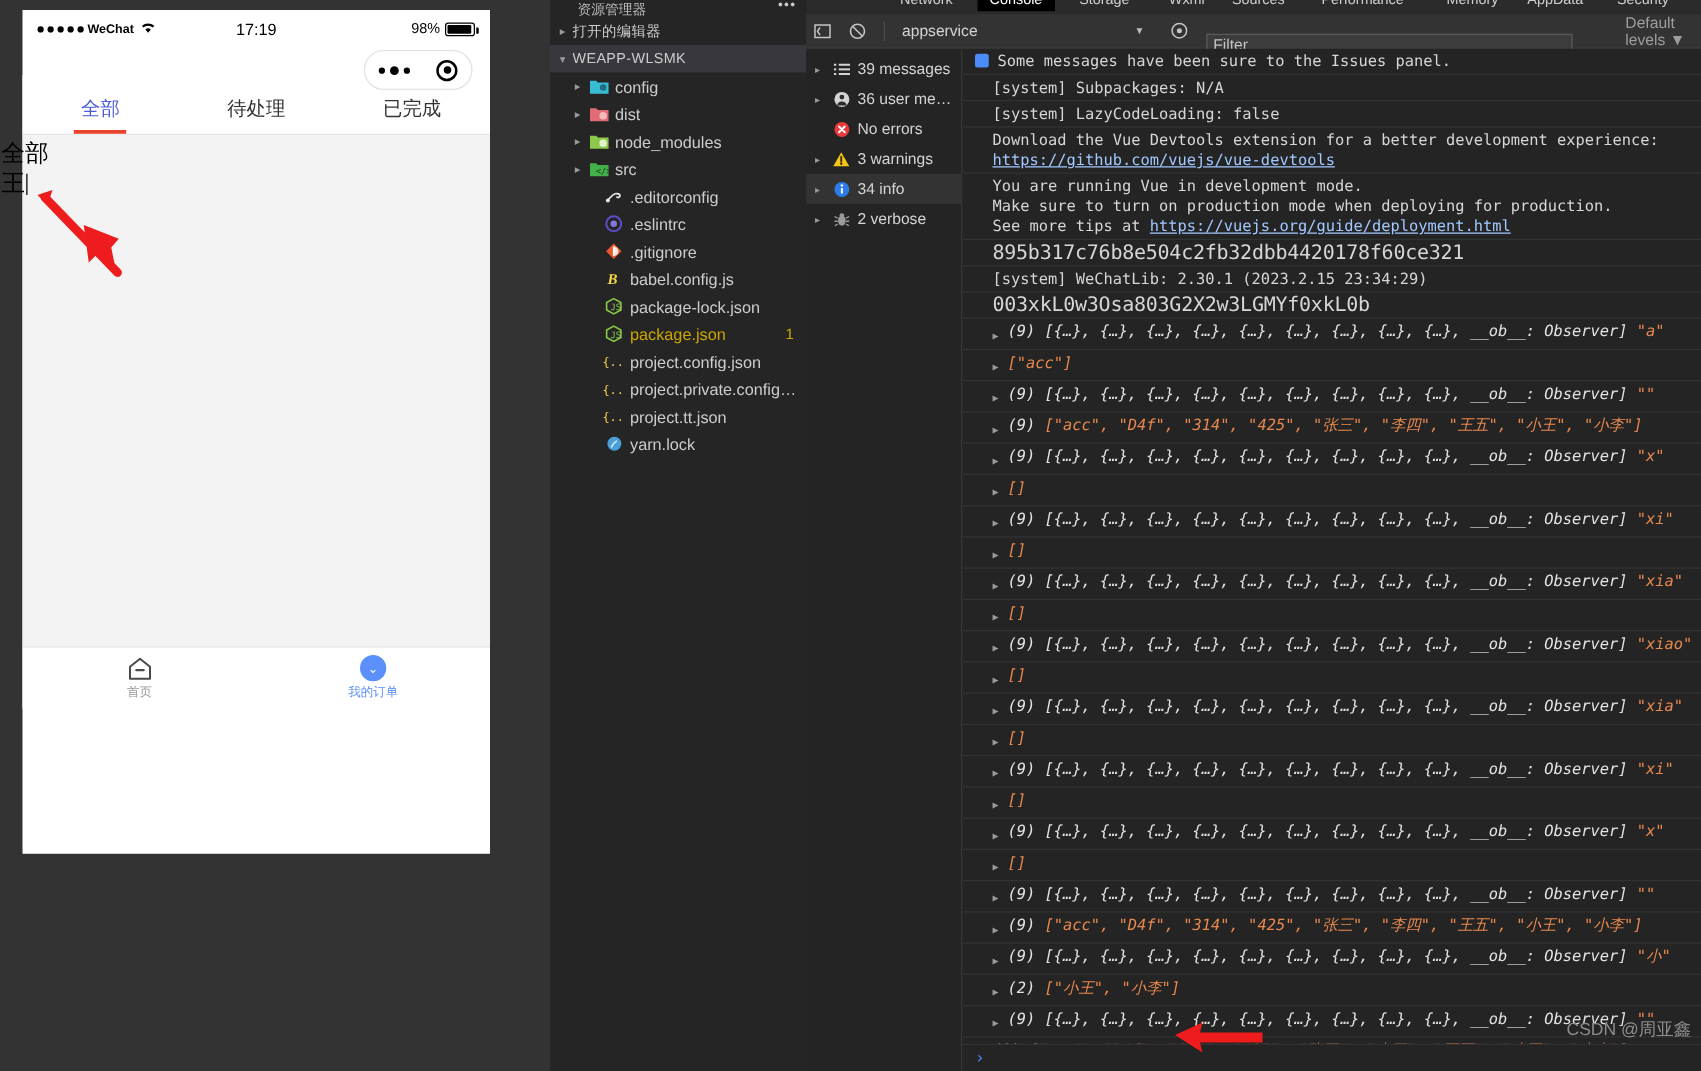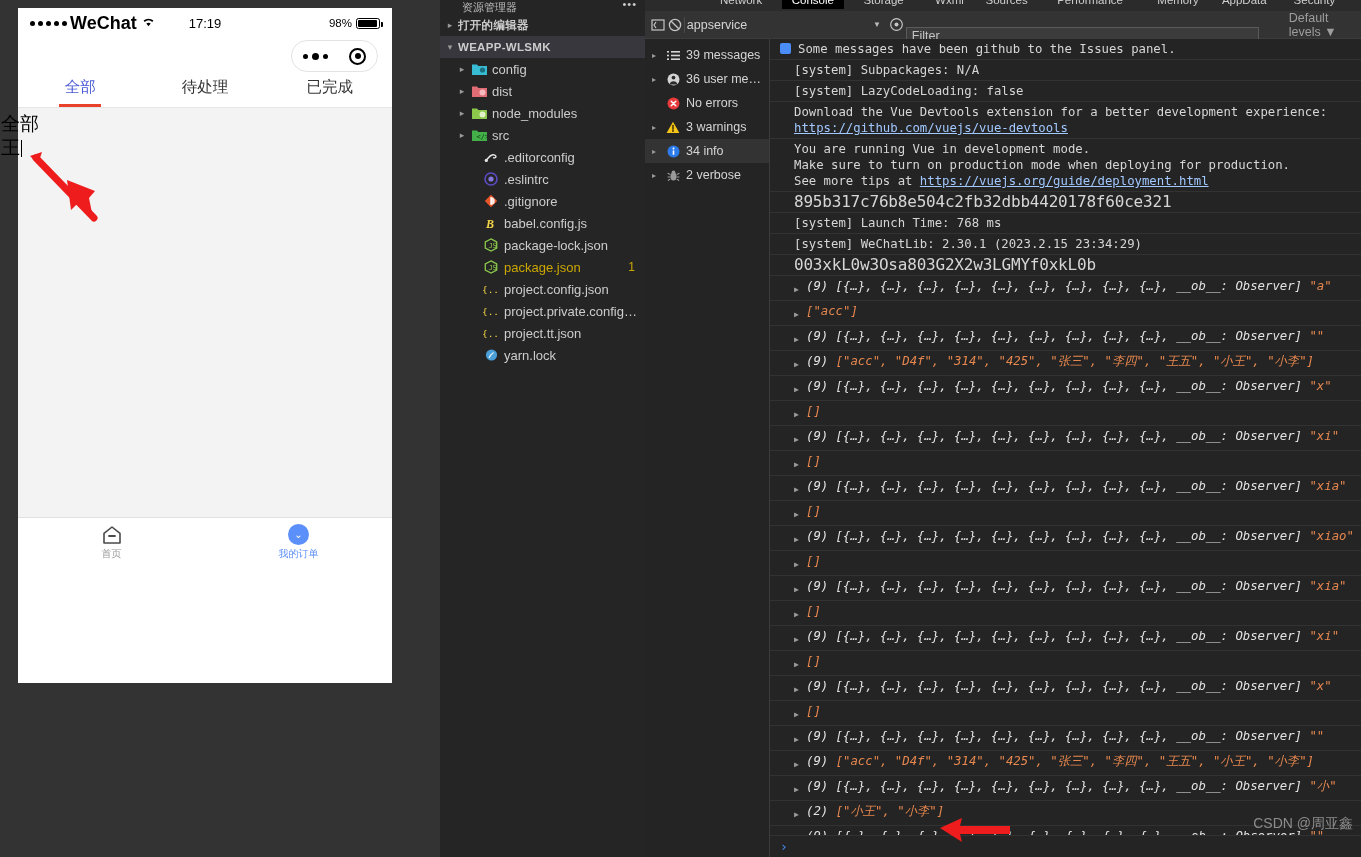--- a/index.html
+++ b/index.html
@@ -6,21 +6,21 @@
   html,body { width:1361px; height:857px; overflow:hidden; background:#2b2b2b;
     font-family:"Liberation Sans", sans-serif; }
   #root { position:relative; width:1361px; height:857px; background:#2b2b2b; }
 
   
   #sim-pane { position:absolute; left:0; top:0; width:440px; height:857px; background:#333333; }
   #phone { position:absolute; left:18px; top:8px; width:374px; height:675px; background:#ffffff; }
 
   #statusbar { height:30px; display:flex; align-items:center; padding:0 12px;
     font-size:13px; color:#000; position:relative; }
-  #sb-left { display:flex; align-items:center; gap:3px; font-size:18px; font-weight:600; }
+  #sb-left { display:flex; align-items:center; gap:3px; font-size:10px; font-weight:600; }
   .sb-dot { width:5px;height:5px;border-radius:50%;background:#000;display:inline-block; }
   #sb-wifi { margin-left:2px; font-size:12px; }
   #sb-time { position:absolute; left:0; right:0; text-align:center; font-size:13px; font-weight:500; pointer-events:none;}
   #sb-right { margin-left:auto; display:flex; align-items:center; gap:4px; font-size:11.5px; }
   #battery { width:24px;height:11px;border:1.4px solid #000;border-radius:2.5px;position:relative; padding:1px;}
   #battery::after{content:"";position:absolute;right:-3.5px;top:3px;width:2px;height:5px;background:#000;border-radius:0 1px 1px 0;}
   #battery i{display:block;height:100%;width:95%;background:#000;border-radius:1px;}
 
   #capsule { position:absolute; right:14px; top:32px; width:87px; height:32px;
     border:1px solid #e3e3e3; border-radius:16px; background:#fff;
@@ -60,33 +60,33 @@
   #explorer { position:absolute; left:440px; top:0; width:205px; height:857px;
     background:#252526; color:#cccccc; font-size:13px; }
   #exp-header { height:14px; overflow:hidden; position:relative; padding-left:22px;
     color:#bbbbbb; font-size:11px; }
   #exp-header .ell { position:absolute; right:8px; top:-2px; letter-spacing:1px; color:#ccc;}
   .exp-row { height:22px; display:flex; align-items:center; cursor:default; padding-right:6px; }
   .exp-row.sel { background:#37373d; }
   .tw { width:16px; text-align:center; color:#9a9a9a; font-size:9px; flex:0 0 16px; }
   .tw.empty { visibility:hidden; }
   .exp-label { font-size:13px; color:#cccccc; white-space:nowrap; overflow:hidden; text-overflow:ellipsis;}
-  .exp-label.bold { font-weight:700; font-size:11.5px; letter-spacing:.3px;}
+  .exp-label.bold { font-weight:400; font-size:11.5px; letter-spacing:.3px;}
   .fico { width:18px; flex:0 0 18px; display:inline-flex; align-items:center; justify-content:center;
      margin-right:4px; font-size:12px; }
   .badge-num { margin-left:auto; color:#cca700; font-size:12px; padding-right:4px; }
   .fname-warn { color:#cca700 !important; }
 
   
   #devtools { position:absolute; left:645px; top:0; right:0; height:857px; background:#242424; }
   #dt-tabs { height:11px; background:#2b2b2b; position:relative; overflow:hidden; }
   .dtab { position:absolute; top:-9px; font-size:11.5px; color:#cfcfcf; padding:3px 10px; }
   .dtab.active { background:#000; color:#fff; }
   #dt-toolbar { height:28px; background:#333333; display:flex; align-items:center;
-     padding:0 6px; gap:2px; border-bottom:1px solid #3c3c3c; }
+     padding:0 6px; gap:14px; border-bottom:1px solid #3c3c3c; }
   .tb-ico { width:20px;height:20px;display:flex;align-items:center;justify-content:center;
      color:#c5c5c5; font-size:13px; }
   .vsep { width:1px;height:16px;background:#4a4a4a; }
   #ctx-sel { display:flex;align-items:center;gap:4px; color:#d4d4d4; font-size:12.5px; min-width:200px;}
   #ctx-sel .cx-arrow { margin-left:auto; font-size:8px; color:#bbb; padding-right:6px;}
   #filter-box { width:480px; height:19px; background:#3c3c3c; border:1px solid #5a5a5a;
      color:#c4c4c4; font-size:12.5px; padding:0 5px; line-height:17px;margin-top:24px; }
   #levels { color:#9d9d9d; font-size:12.5px; margin-left:28px;}
 
   #dt-main { position:absolute; left:0; top:39px; right:0; bottom:0; display:flex; }
@@ -473,21 +473,21 @@
             </span>
             <span class="sb-txt">2 verbose</span>
           </div>
         </div>
       <div id="console-log">
         <div id="log-rows">
             <div class="cl-row">
               <span class="cl-badge">
                 <i></i>
               </span>
-              <span class="cl-txt">Some messages have been github to the Issues panel.</span>
+              <span class="cl-txt">Some messages have been sure to the Issues panel.</span>
             </div>
             <div class="cl-row">
               <span class="cl-ind"></span>
               <span class="cl-txt">[system] Subpackages: N/A</span>
             </div>
             <div class="cl-row">
               <span class="cl-ind"></span>
               <span class="cl-txt">[system] LazyCodeLoading: false</span>
             </div>
             <div class="cl-row">
@@ -497,24 +497,20 @@
             </div>
             <div class="cl-row">
               <span class="cl-ind"></span>
               <span class="cl-txt">You are running Vue in development mode.
 Make sure to turn on production mode when deploying for production.
 See more tips at <a href="#">https://vuejs.org/guide/deployment.html</a></span>
             </div>
             <div class="cl-row">
               <span class="cl-ind"></span>
               <span class="cl-txt mono-small">895b317c76b8e504c2fb32dbb4420178f60ce321</span>
-            </div>
-            <div class="cl-row">
-              <span class="cl-ind"></span>
-              <span class="cl-txt">[system] Launch Time: 768 ms</span>
             </div>
             <div class="cl-row">
               <span class="cl-ind"></span>
               <span class="cl-txt">[system] WeChatLib: 2.30.1 (2023.2.15 23:34:29)</span>
             </div>
             <div class="cl-row">
               <span class="cl-ind"></span>
               <span class="cl-txt mono-small">003xkL0w3Osa803G2X2w3LGMYf0xkL0b</span>
             </div>
             <div class="cl-row">

